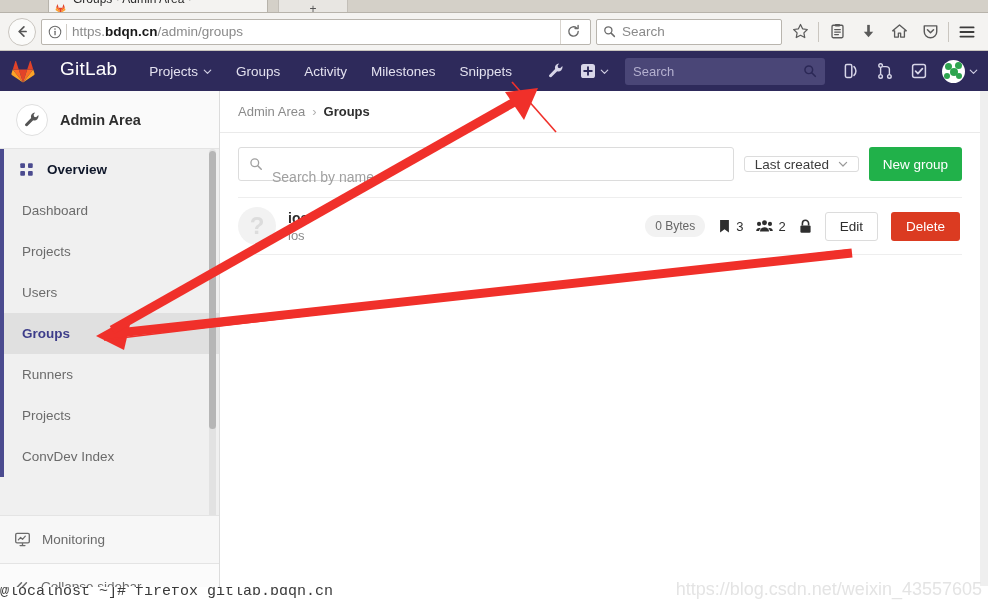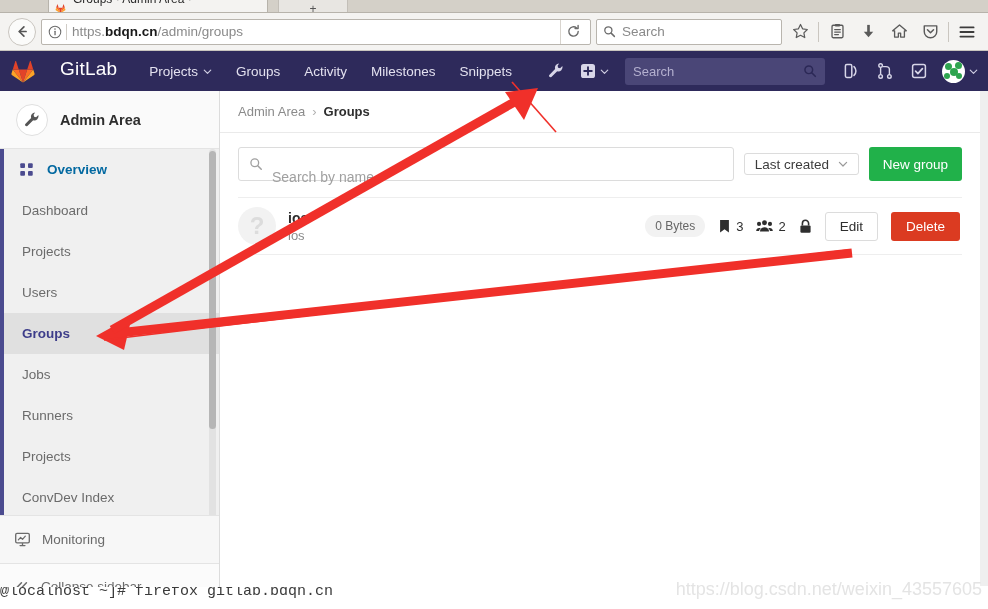--- a/index.html
+++ b/index.html
@@ -126,21 +126,21 @@
     width: 32px; height: 32px; border-radius: 50%; background: #ffffff;
     border: 1px solid #e0e0e0; display: flex; align-items: center;
     justify-content: center; color: #555;
   }
   .sb-title { font-size: 14.5px; font-weight: 700; color: #2e2e2e; }
   .sb-group { background: #f0f0f0; border-left: 4px solid #4b4b8f; }
   .sb-item {
     height: 41px; display: flex; align-items: center;
     padding-left: 18px; gap: 12px; font-size: 13.5px; color: #6b6b6b;
   }
-  .sb-item.parent { color: #0369a1; font-weight: 700; padding-left: 14px; }
+  .sb-item.parent { color: #0f172a; font-weight: 700; padding-left: 14px; }
   .sb-item.sub { }
   .sb-item.sub.active { background: #e0e0e0; color: #3d3d8a; font-weight: 700; }
   .sb-bottom {
     position: absolute; bottom: 0; left: 0; width: 219px;
     background: #c2410c;
   }
   .sb-monitor {
     height: 48px; background: #f7f7f7; border-top: 1px solid #e4e4e4;
     display: flex; align-items: center; padding-left: 14px; gap: 11px;
     font-size: 13.5px; color: #6b6b6b;
@@ -172,21 +172,21 @@
   .breadcrumb .sep { color: #b0b0b0; }
   .toolbar {
     display: flex; align-items: center; padding: 14px 18px 0 18px; gap: 10px;
   }
   .search-wrap {
     flex: 1 1 auto; height: 34px; border: 1px solid #dcdcdc; border-radius: 3px;
     background: #fff; display: flex; align-items: center; padding: 0 10px; gap: 9px;
   }
   .search-wrap .ph { font-size: 14px; color: #a0a0a0; margin-top: 25px; }
   .sortbtn {
-    width: 115px; height: 22px; border: 1px solid #dcdcdc; border-radius: 3px;
+    width: 115px; height: 16px; border: 1px solid #dcdcdc; border-radius: 3px;
     background: #fff; display: flex; align-items: center;
     justify-content: space-between; padding: 0 10px;
     font-size: 13.5px; color: #3c3c3c;
   }
   .newbtn {
     height: 34px; padding: 0 14px; border-radius: 3px; background: #21b14a;
     color: #fff; font-size: 13.5px; display: flex; align-items: center;
   }
   .grouplist { margin: 16px 18px 0 18px; border-top: 1px solid #eeeeee; }
   .group-row {
@@ -436,21 +436,20 @@
           <rect x="2.4" y="10.6" width="5" height="5" rx="1" fill="#4b4b8f"></rect>
           <rect x="10.6" y="10.6" width="5" height="5" rx="1" fill="#4b4b8f"></rect>
         </svg>
         <span>Overview</span>
       </div>
 
       <div class="sb-item sub">Dashboard</div>
       <div class="sb-item sub">Projects</div>
       <div class="sb-item sub">Users</div>
       <div class="sb-item sub active">Groups</div>
-      <div class="sb-item sub">Jobs</div>
       <div class="sb-item sub">Runners</div>
       <div class="sb-item sub">Projects</div>
       <div class="sb-item sub">ConvDev Index</div>
     </div>
 
     <div class="sb-scrolltrack"></div>
     <div class="sb-scrollbar"></div>
 
     <div class="sb-bottom">
       <div class="sb-monitor">

